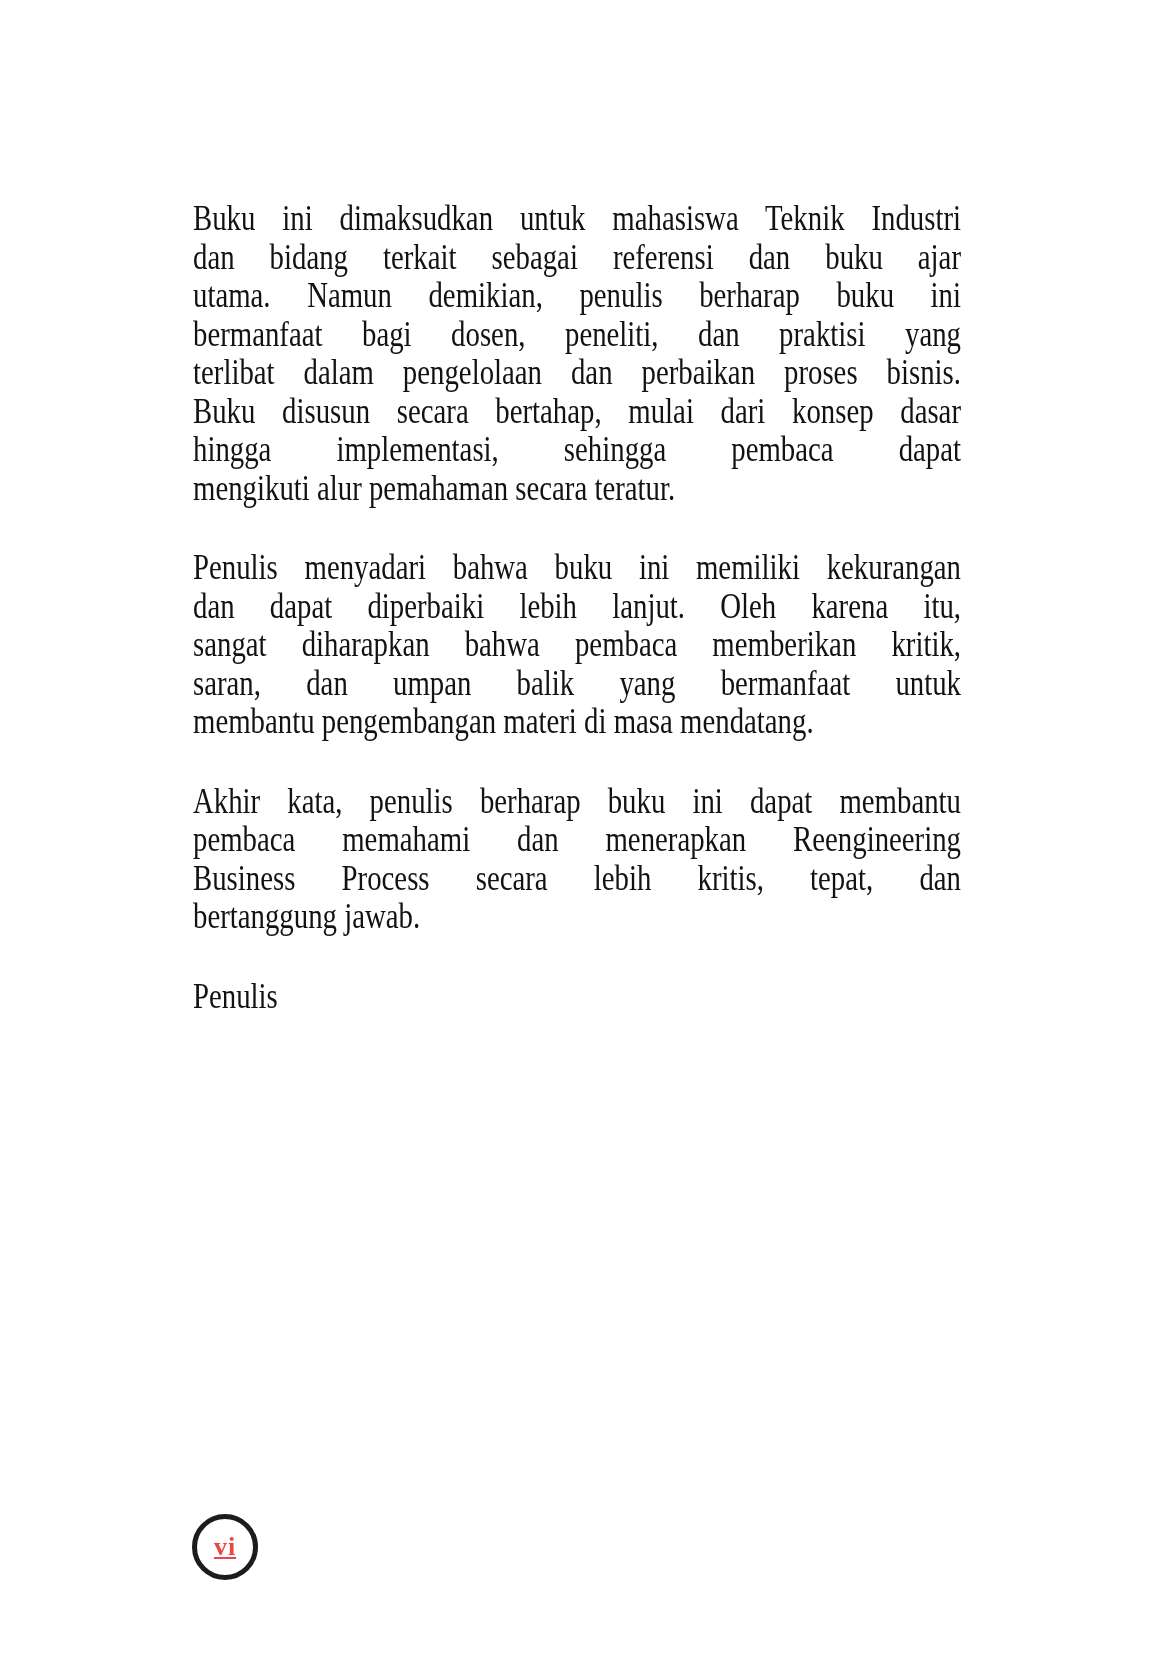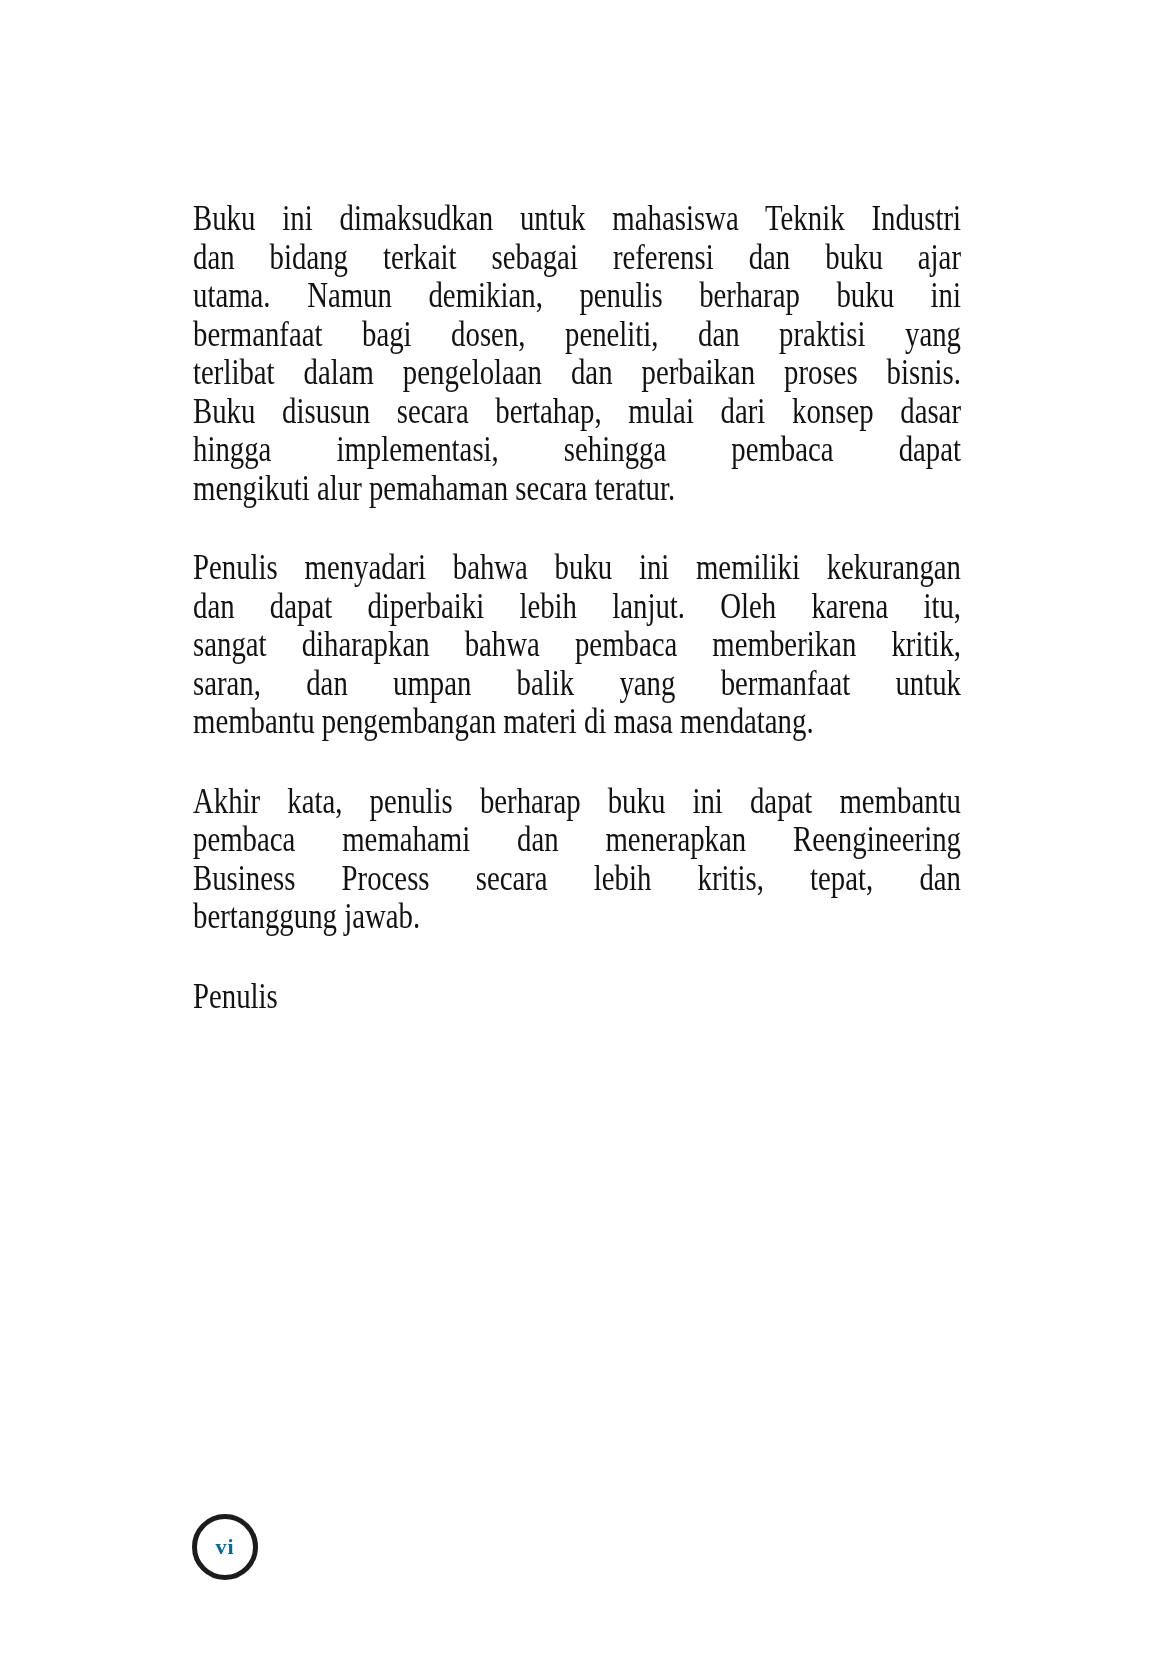--- a/index.html
+++ b/index.html
@@ -51,24 +51,25 @@
     height: 56px;
     border: 5px solid #1c1c1c;
     border-radius: 50%;
     display: flex;
     align-items: center;
     justify-content: center;
   }
   .page-circle span {
     font-family: "Liberation Serif", "DejaVu Serif", serif;
     font-weight: 700;
-    font-size: 22px;
+    font-size: 26px;
     line-height: 1;
-    color: #0369a1;
+    color: #ef4444;
     letter-spacing: 1px;
+    text-decoration: underline;
   }
 </style>
 </head>
 <body>
 
 <div class="page">
 
   <div class="text-block">
     <div id="paragraphs-holder">
         <div class="paragraph">

